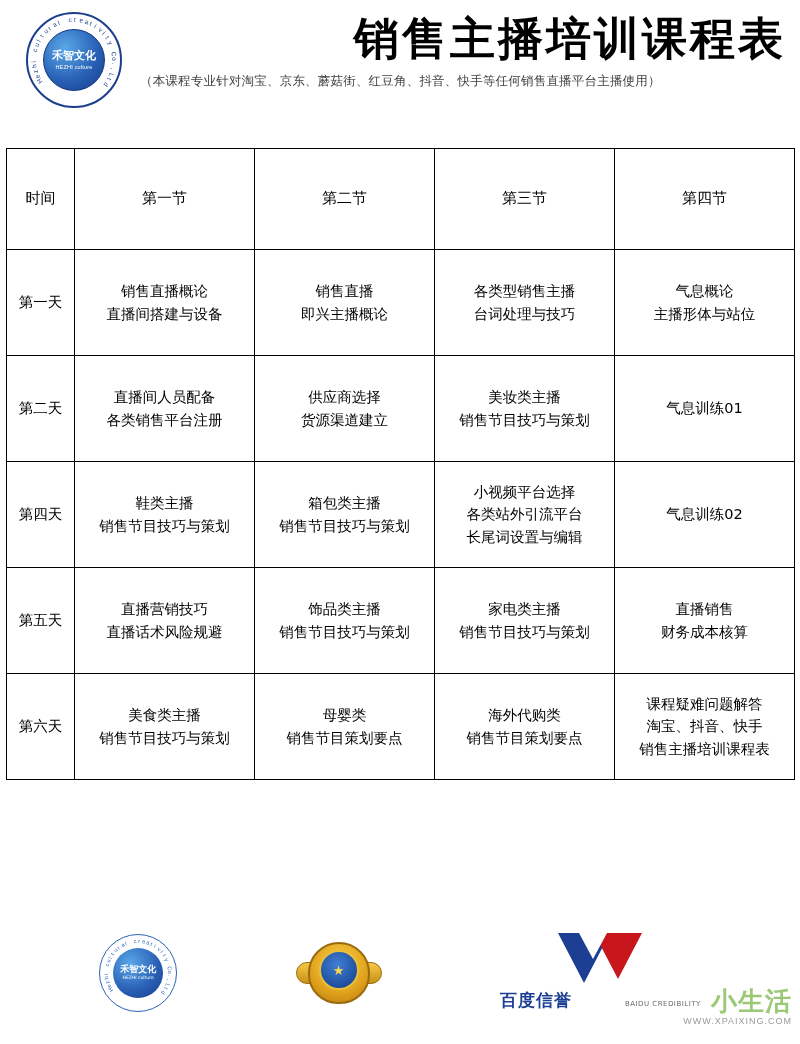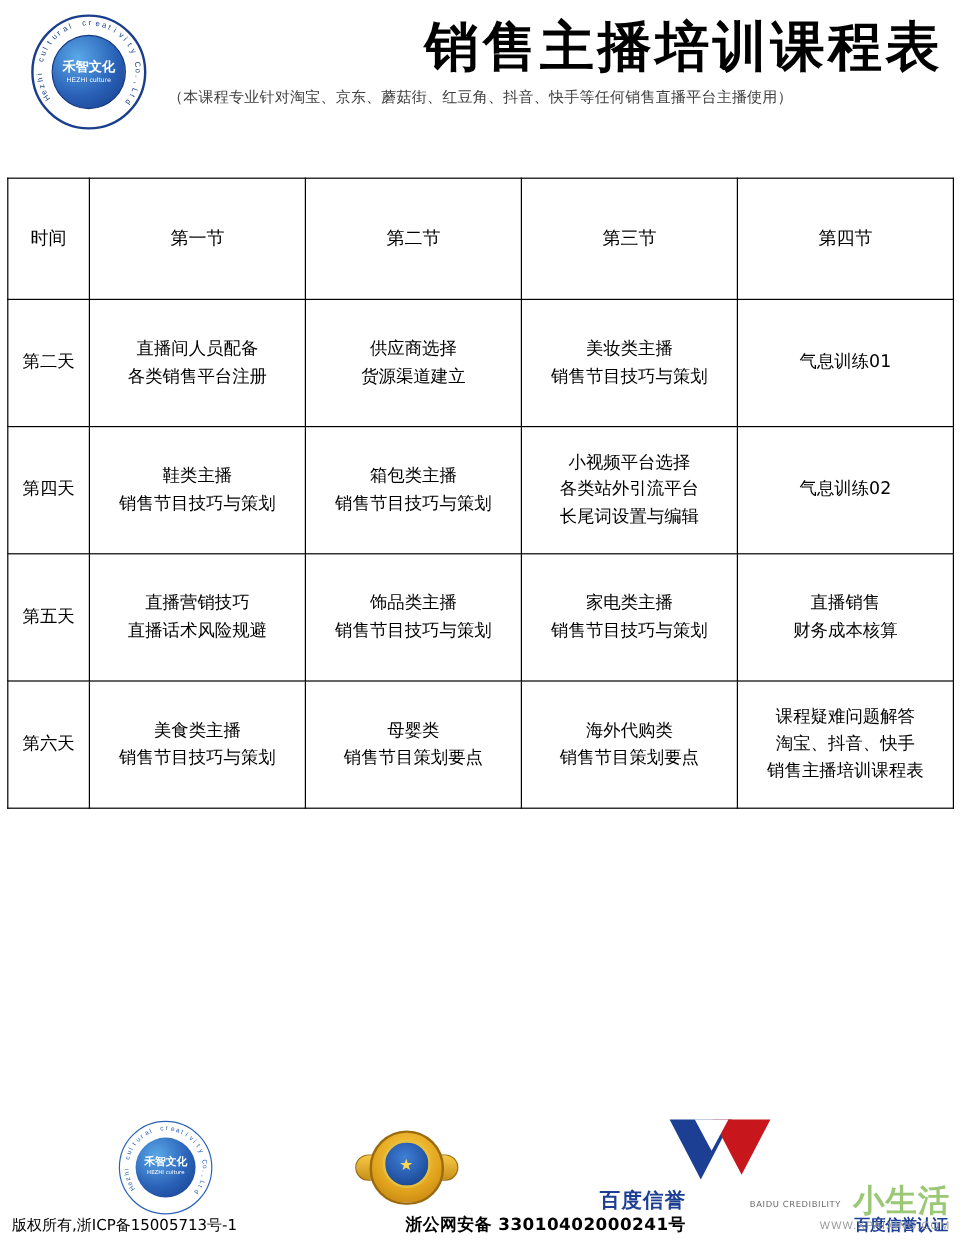--- a/index.html
+++ b/index.html
@@ -430,20 +430,39 @@
         <tr id="header-row">
             <th>时间</th>
             <th>第一节</th>
             <th>第二节</th>
             <th>第三节</th>
             <th>第四节</th>
           </tr>
       </thead>
       <tbody id="table-body">
           <tr>
+            <td class="row-label">第一天</td>
+            <td class="cell-lines">
+              <span>销售直播概论</span>
+              <span>直播间搭建与设备</span>
+            </td>
+            <td class="cell-lines">
+              <span>销售直播</span>
+              <span>即兴主播概论</span>
+            </td>
+            <td class="cell-lines">
+              <span>各类型销售主播</span>
+              <span>台词处理与技巧</span>
+            </td>
+            <td class="cell-lines">
+              <span>气息概论</span>
+              <span>主播形体与站位</span>
+            </td>
+          </tr>
+          <tr>
             <td class="row-label">第二天</td>
             <td class="cell-lines">
               <span>直播间人员配备</span>
               <span>各类销售平台注册</span>
             </td>
             <td class="cell-lines">
               <span>供应商选择</span>
               <span>货源渠道建立</span>
             </td>
             <td class="cell-lines">
@@ -579,25 +598,20 @@
           <div class="v-notch"></div>
         </div>
         <div class="baidu-text">
           <span>百度信誉</span>
           <span class="en">BAIDU CREDIBILITY</span>
         </div>
       </div>
 
     </div>
 
-    <div class="footer-line">
-      <div class="copyright">版权所有,浙ICP备15005713号-1</div>
-      <div class="icp">浙公网安备 33010402000241号</div>
-      <div class="baidu-cert">百度信誉认证</div>
-    </div>
   </div>
 
   <div class="watermark">
     <div class="wm-main">小生活</div>
     <div class="wm-sub">WWW.XPAIXING.COM</div>
   </div>
 
 </div>
 
 </body></html>

